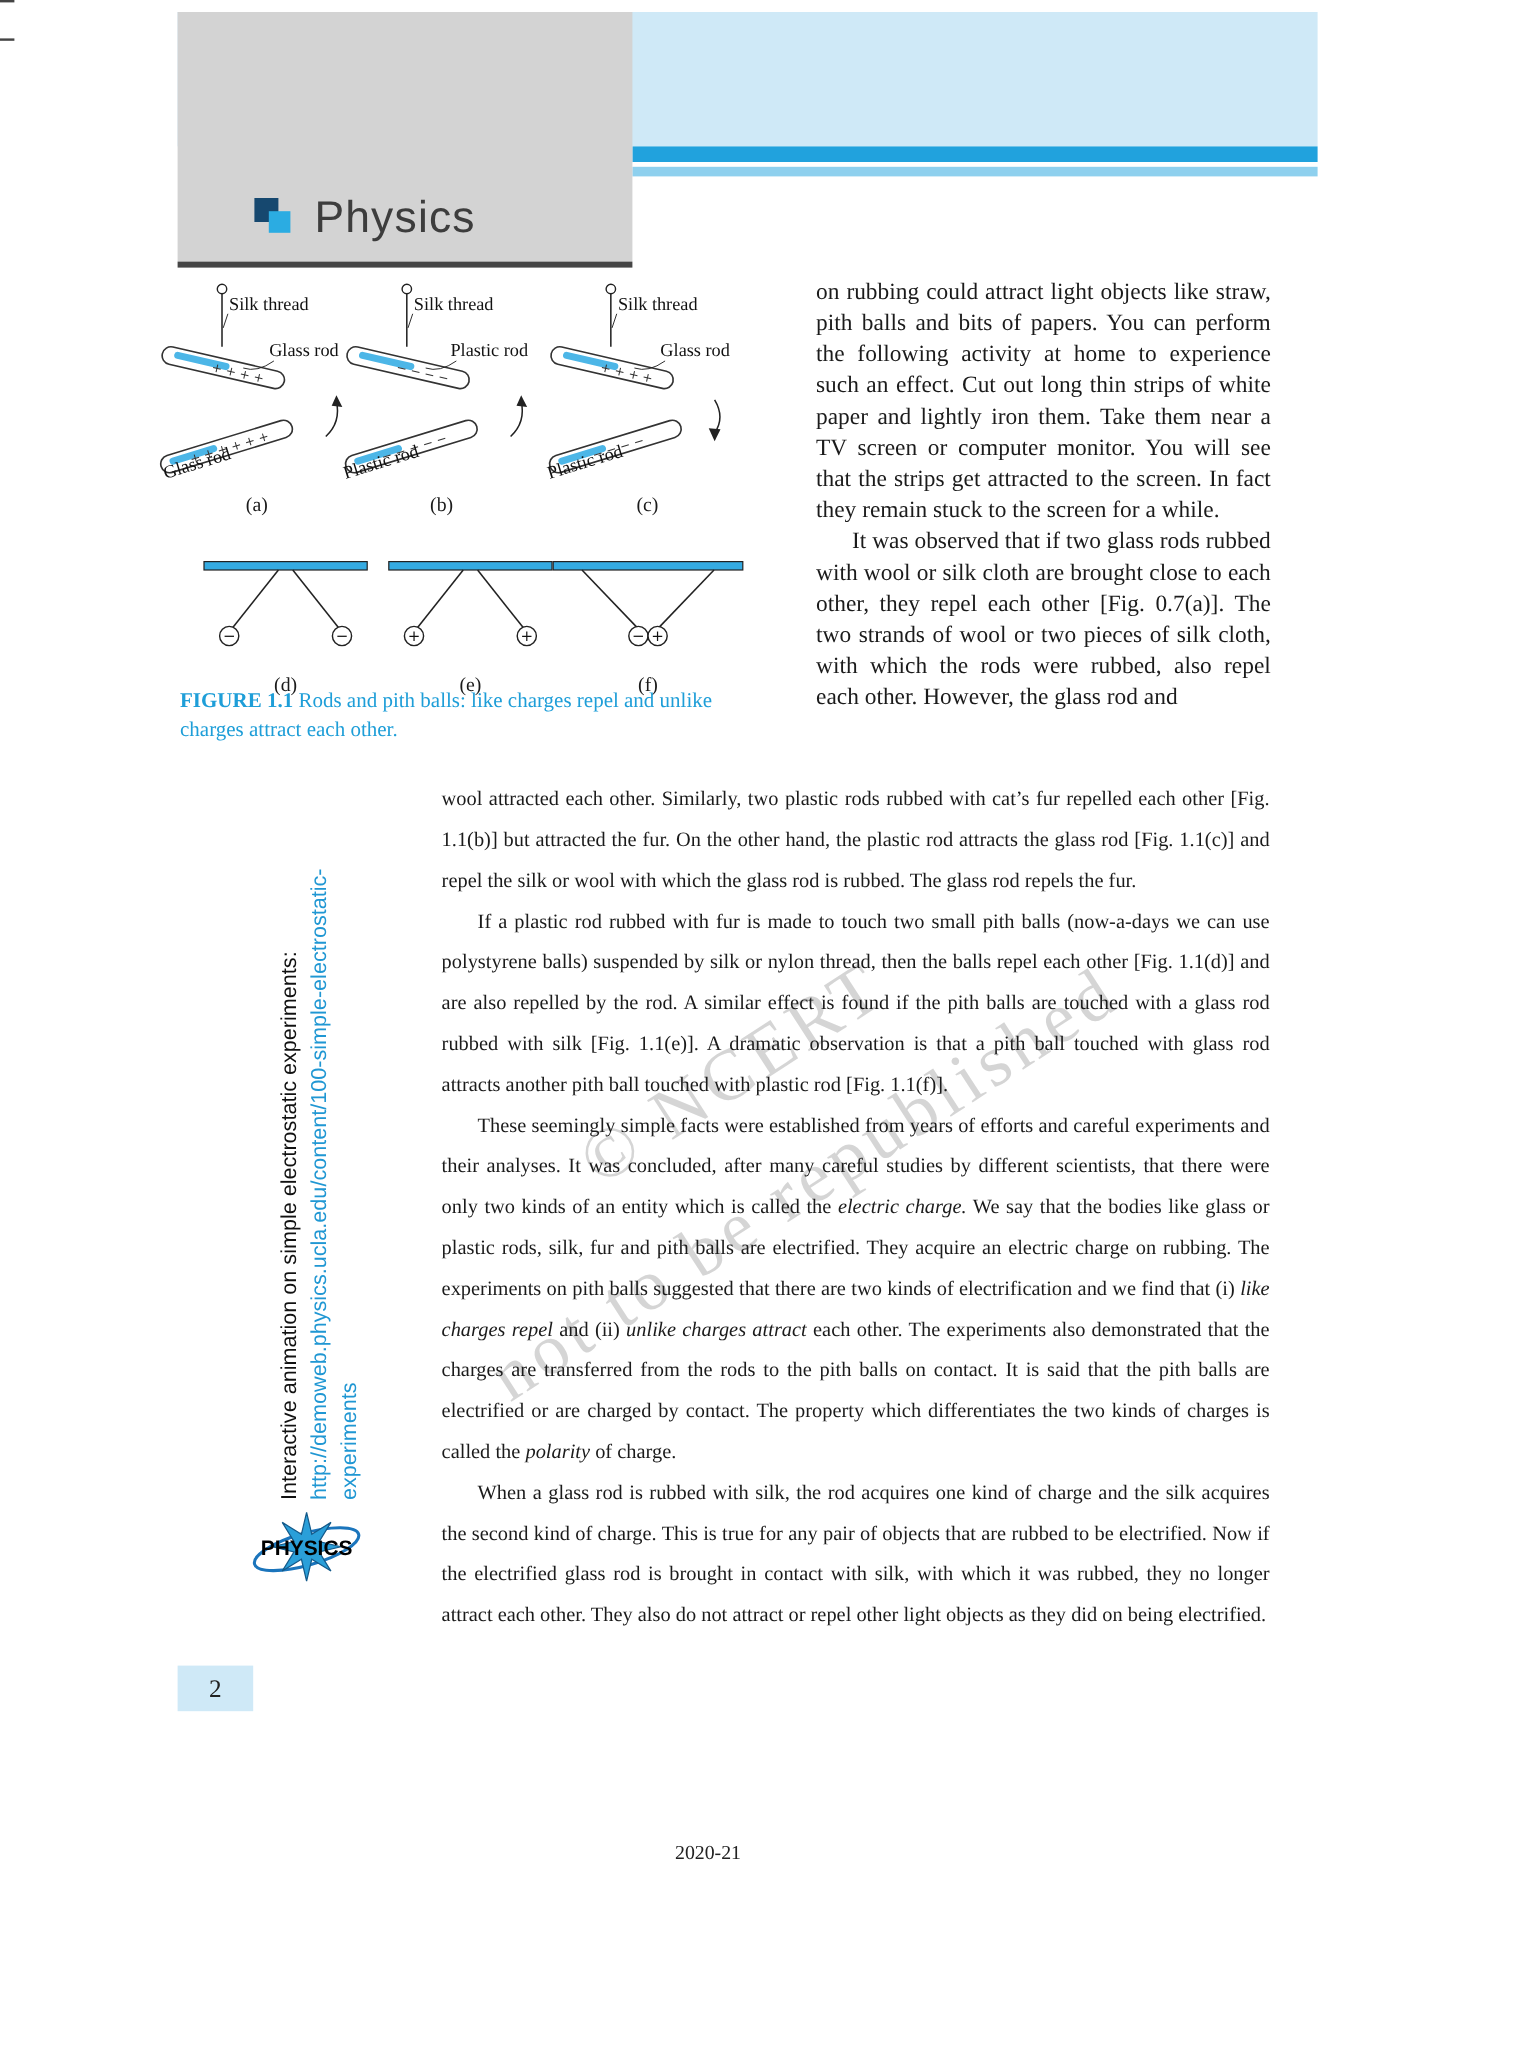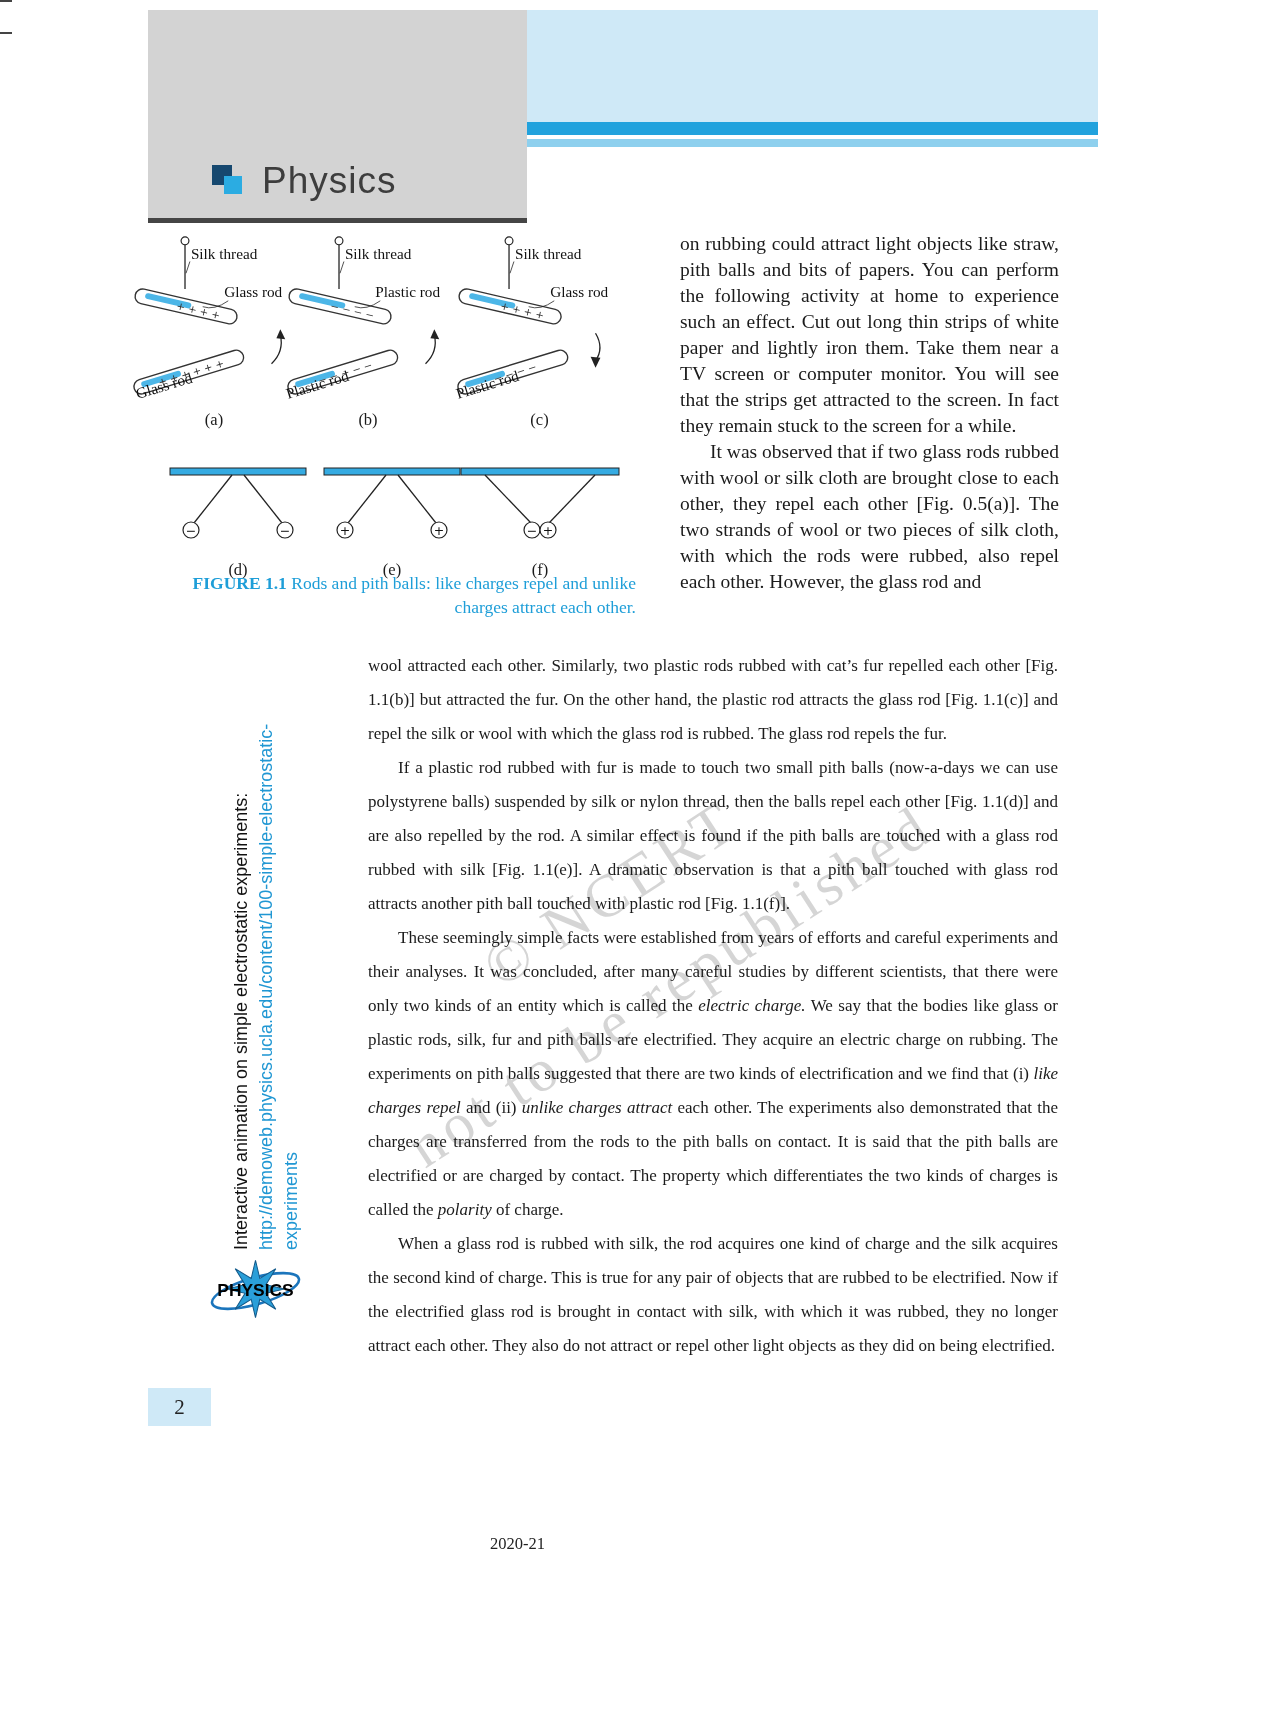--- a/index.html
+++ b/index.html
@@ -30,21 +30,21 @@
   svg .rod{fill:#fff;stroke:#333;stroke-width:1.4}
   svg .shade{fill:#4cb6e7}
   svg .pivot{fill:#fff;stroke:#222;stroke-width:1.2}
   svg .lbl{font-family:"Liberation Serif",serif;font-size:15.5px;fill:#111}
   svg .rotlbl{font-family:"Liberation Serif",serif;font-size:15.5px;fill:#111}
   svg .signs{font-family:"DejaVu Sans",sans-serif;font-size:10.5px;fill:#333;text-anchor:middle}
   svg .bar{fill:#35abe2;stroke:#222;stroke-width:1}
   svg .ball{fill:#fff;stroke:#222;stroke-width:1.2}
   svg .chg{font-family:"DejaVu Sans",sans-serif;font-size:12.5px;text-anchor:middle;fill:#111}
   svg .ah{fill:#222;stroke:none}
-  .figcap{position:absolute;left:150px;top:571px;width:486px;text-align:right;
+  .figcap{position:absolute;left:150px;top:571px;width:486px;text-align:left;
           font-size:17.5px;line-height:24px;color:#1e9ed8}
 
   
   .coltext{position:absolute;left:680px;top:231px;width:379px;font-size:19.5px;line-height:26px;text-align:justify}
   .fulltext{position:absolute;left:368px;top:649px;width:690px;font-size:17px;line-height:34px;text-align:justify}
   .coltext p,.fulltext p{margin:0;padding:0}
   .ind{text-indent:30px}
 
   
   .margin-note{position:absolute;left:229px;top:1250px;width:0;height:0}
@@ -54,21 +54,21 @@
 
   
   .logo{position:absolute;left:203px;top:1250px;width:105px;height:82px}
   .logo .orbit{fill:none;stroke:#1b75bc;stroke-width:2.5}
   .logo .star{fill:#2a9fd9;stroke:#145a8a;stroke-width:1}
   .logo .logotext{font-family:"Liberation Sans",sans-serif;font-weight:bold;font-size:17px;text-anchor:middle;fill:#000}
 
   
   .pagenum{position:absolute;left:148px;top:1388px;width:63px;height:38px;background:#cfe9f7;
            display:flex;align-items:center;justify-content:center;font-size:21px;color:#222}
-  .year{position:absolute;left:490px;top:1534px;width:200px;font-size:16.5px;color:#222}
+  .year{position:absolute;left:490px;top:1534px;width:200px;text-align:center;font-size:16.5px;color:#222}
 
   
   .watermark{position:absolute;left:300px;top:830px;width:680px;transform:rotate(-33deg);
              text-align:center;font-size:60px;line-height:110px;letter-spacing:5px;
              color:rgba(150,150,150,0.40);font-family:"Liberation Serif",serif;pointer-events:none}
 </style>
 </head>
 <body>
 
 <div class="sheet">
@@ -216,21 +216,21 @@
     </svg>
     <div class="letter">(f)</div>
   </div>
 
   <div class="figcap">
     <b>FIGURE 1.1</b><span> Rods and pith balls: like charges repel and unlike charges attract each other.</span>
   </div>
 
   <div class="coltext">
     <p>on rubbing could attract light objects like straw, pith balls and bits of papers. You can perform the following activity at home to experience such an effect. Cut out long thin strips of white paper and lightly iron them. Take them near a TV screen or computer monitor. You will see that the strips get attracted to the screen. In fact they remain stuck to the screen for a while.</p>
-    <p class="ind">It was observed that if two glass rods rubbed with wool or silk cloth are brought close to each other, they repel each other [Fig. 0.5(a)]. The two strands of wool or two pieces of silk cloth, with which the rods were rubbed, also repel each other. However, the glass rod and</p>
+    <p class="ind">It was observed that if two glass rods rubbed with wool or silk cloth are brought close to each other, they repel each other [Fig. 0.7(a)]. The two strands of wool or two pieces of silk cloth, with which the rods were rubbed, also repel each other. However, the glass rod and</p>
   </div>
 
   <div class="fulltext">
     <p>wool attracted each other. Similarly, two plastic rods rubbed with cat’s fur repelled each other [Fig. 1.1(b)] but attracted the fur. On the other hand, the plastic rod attracts the glass rod [Fig. 1.1(c)] and repel the silk or wool with which the glass rod is rubbed. The glass rod repels the fur.</p>
     <p class="ind">If a plastic rod rubbed with fur is made to touch two small pith balls (now-a-days we can use polystyrene balls) suspended by silk or nylon thread, then the balls repel each other [Fig. 1.1(d)] and are also repelled by the rod. A similar effect is found if the pith balls are touched with a glass rod rubbed with silk [Fig. 1.1(e)]. A dramatic observation is that a pith ball touched with glass rod attracts another pith ball touched with plastic rod [Fig. 1.1(f)].</p>
     <p class="ind"><span>These seemingly simple facts were established from years of efforts and careful experiments and their analyses. It was concluded, after many careful studies by different scientists, that there were only two kinds of an entity which is called the </span><i>electric charge.</i><span> We say that the bodies like glass or plastic rods, silk, fur and pith balls are electrified. They acquire an electric charge on rubbing. The experiments on pith balls suggested that there are two kinds of electrification and we find that (i) </span><i>like charges repel</i><span> and (ii) </span><i>unlike charges attract</i><span> each other. The experiments also demonstrated that the charges are transferred from the rods to the pith balls on contact. It is said that the pith balls are electrified or are charged by contact. The property which differentiates the two kinds of charges is called the </span><i>polarity</i><span> of charge.</span></p>
     <p class="ind">When a glass rod is rubbed with silk, the rod acquires one kind of charge and the silk acquires the second kind of charge. This is true for any pair of objects that are rubbed to be electrified. Now if the electrified glass rod is brought in contact with silk, with which it was rubbed, they no longer attract each other. They also do not attract or repel other light objects as they did on being electrified.</p>
   </div>
 
   <div class="margin-note">

